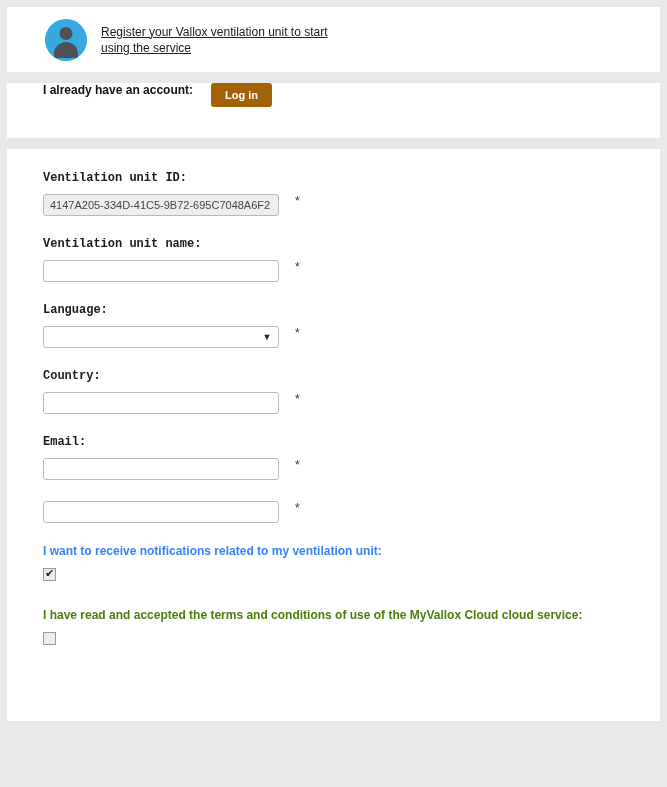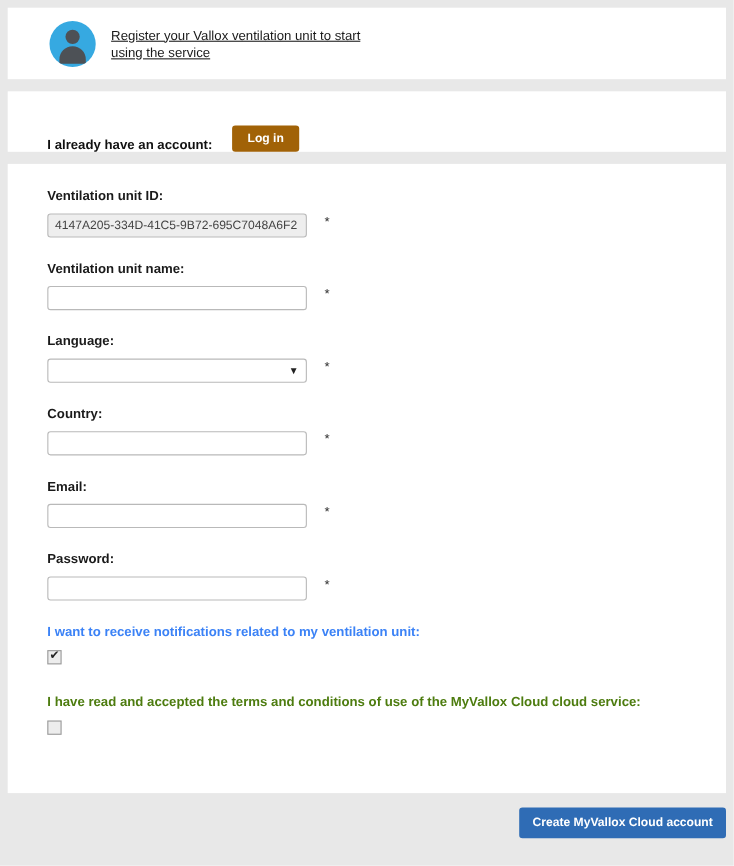--- a/index.html
+++ b/index.html
@@ -74,21 +74,21 @@
     line-height: 16px;
     color: #1a1a1a;
     max-width: 230px;
   }
 
   
   .login-card {
     margin-top: 11px;
     height: 55px;
     display: flex;
-    align-items: flex-end;
+    align-items: flex-start;
     padding-left: 36px;
   }
   .login-text {
     font-size: 12px;
     font-weight: bold;
     color: #111;
     margin-right: 18px;
   }
   .btn-login {
     background: #a16207;
@@ -107,20 +107,21 @@
     margin-top: 11px;
     padding: 22px 36px 26px 36px;
     height: 572px;
     box-sizing: border-box;
   }
   .field-label {
     font-size: 12px;
     font-weight: bold;
     color: #1a1a1a;
     margin-bottom: 9px;
+    font-family: Liberation Mono, monospace;
   }
   .field-row {
     display: flex;
     margin-bottom: 21px;
   }
   .text-input {
     width: 236px;
     height: 22px;
     box-sizing: border-box;
     border: 1px solid #b9b9b9;
@@ -273,33 +274,29 @@
     </div>
 
     
     <div class="field-label">Email:</div>
     <div class="field-row">
       <input class="text-input" type="text" value="" style="">
       <span class="req">*</span>
     </div>
 
     
-    <div class="field-label">Password:</div>
     <div class="field-row">
       <input class="text-input" type="password" value="" style="">
       <span class="req">*</span>
     </div>
 
     
     <div class="notify-label">I want to receive notifications related to my ventilation unit:</div>
     <div class="checkbox checked"></div>
 
     
     <a class="terms-link">I have read and accepted the terms and conditions of use of the MyVallox Cloud cloud service:</a>
     <div class="checkbox"></div>
 
   </div>
 
-  <div class="footer">
-    <button class="btn-create">Create MyVallox Cloud account</button>
-  </div>
 
 </div>
 
 </body></html>

